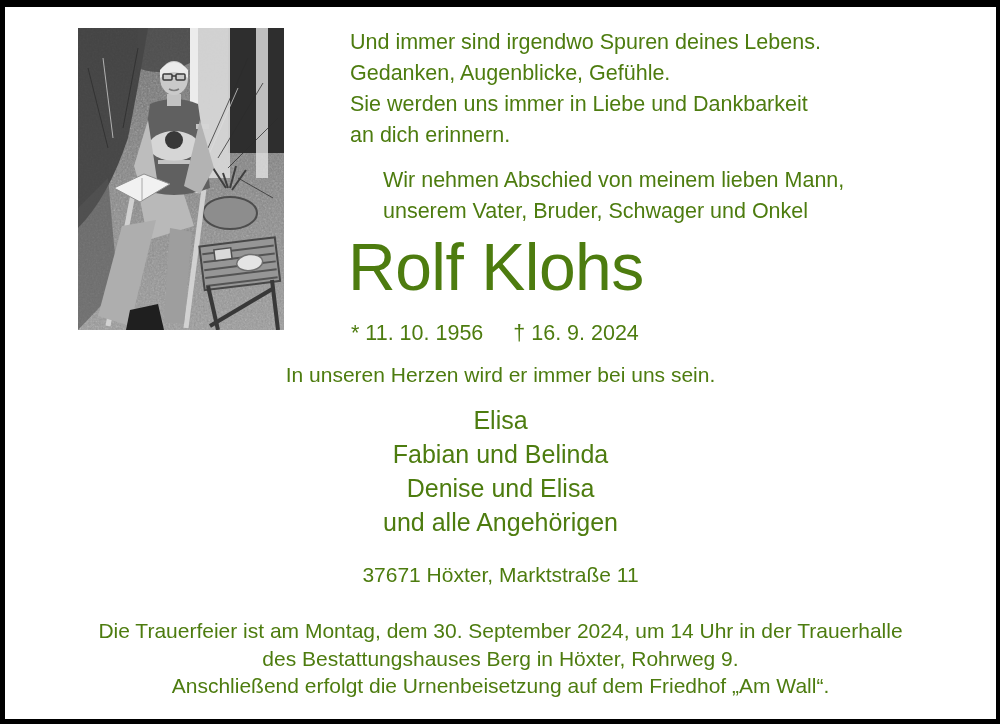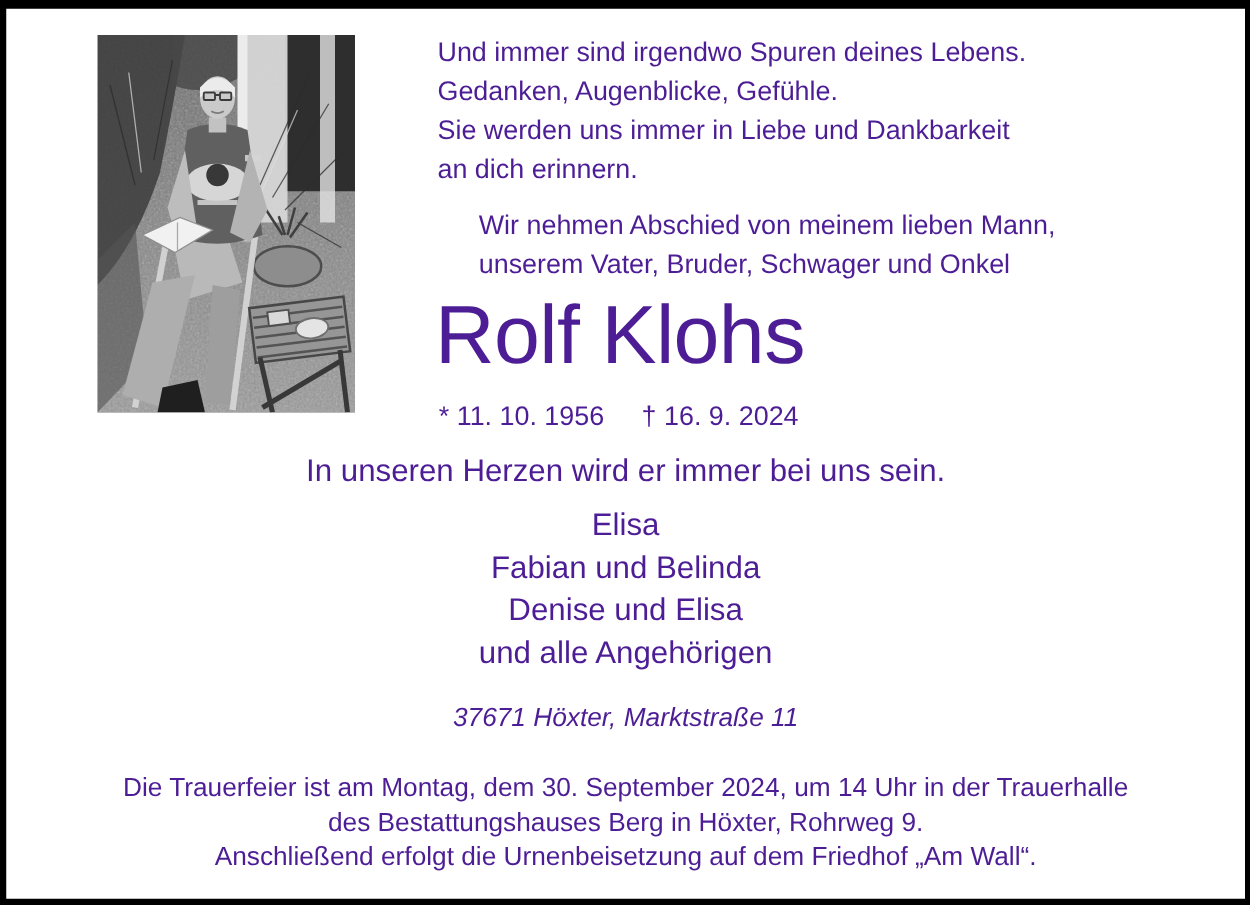--- a/index.html
+++ b/index.html
@@ -1,34 +1,34 @@
 <!DOCTYPE html>
 <html lang="de"><head>
 <meta charset="utf-8">
 <style>
   html,body{margin:0;padding:0;background:#000;}
   .canvas{position:relative;width:1000px;height:724px;background:#000;overflow:hidden;
           font-family:"Liberation Sans","DejaVu Sans",sans-serif;}
-  .page{position:absolute;left:5px;top:7px;width:991px;height:712px;background:#ffffff;color:#4c1d95;}
+  .page{position:absolute;left:5px;top:7px;width:991px;height:712px;background:#ffffff;color:#4d7c0f;}
 
   .photo{position:absolute;left:73px;top:21px;width:206px;height:302px;overflow:hidden;background:#7f7f7f;}
   .photo svg{display:block;}
 
   .leftcol{position:absolute;left:345px;}
   .opening{top:20px;font-size:21.5px;line-height:31px;}
   .intro{top:158px;font-size:21.5px;line-height:31px;margin-left:33px;}
   .deceased{position:absolute;left:343px;top:226px;margin:0;font-size:66px;font-weight:400;
             letter-spacing:-0.5px;line-height:68px;white-space:nowrap;}
   .dates{position:absolute;left:346px;top:312px;font-size:21.5px;line-height:28px;white-space:nowrap;}
   .dates .death{margin-left:30px;}
 
   .centered{position:absolute;left:0;width:991px;text-align:center;}
-  .herzen{top:356px;font-size:25px;}
+  .herzen{top:356px;font-size:21px;}
   .mourners{top:396px;font-size:25px;line-height:34px;}
-  .address{top:556px;font-size:21px;font-style:italic;}
+  .address{top:556px;font-size:21px;}
   .funeral{top:610px;font-size:21px;line-height:27.5px;}
 </style>
 </head>
 <body>
 
 <div class="canvas">
   <div class="page">
 
     <div class="photo">
       <svg viewBox="0 0 206 302" width="206" height="302">

